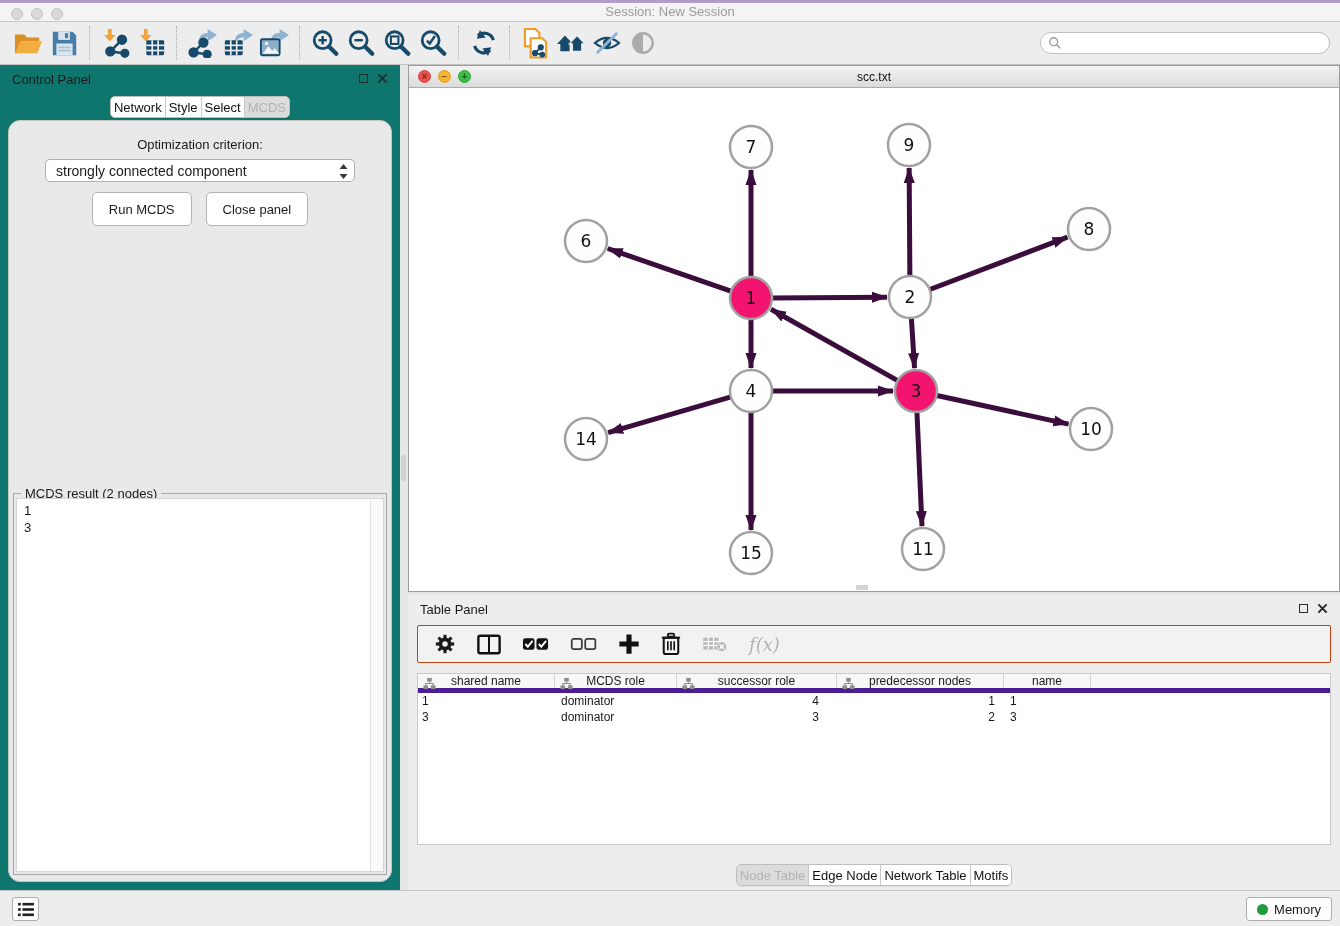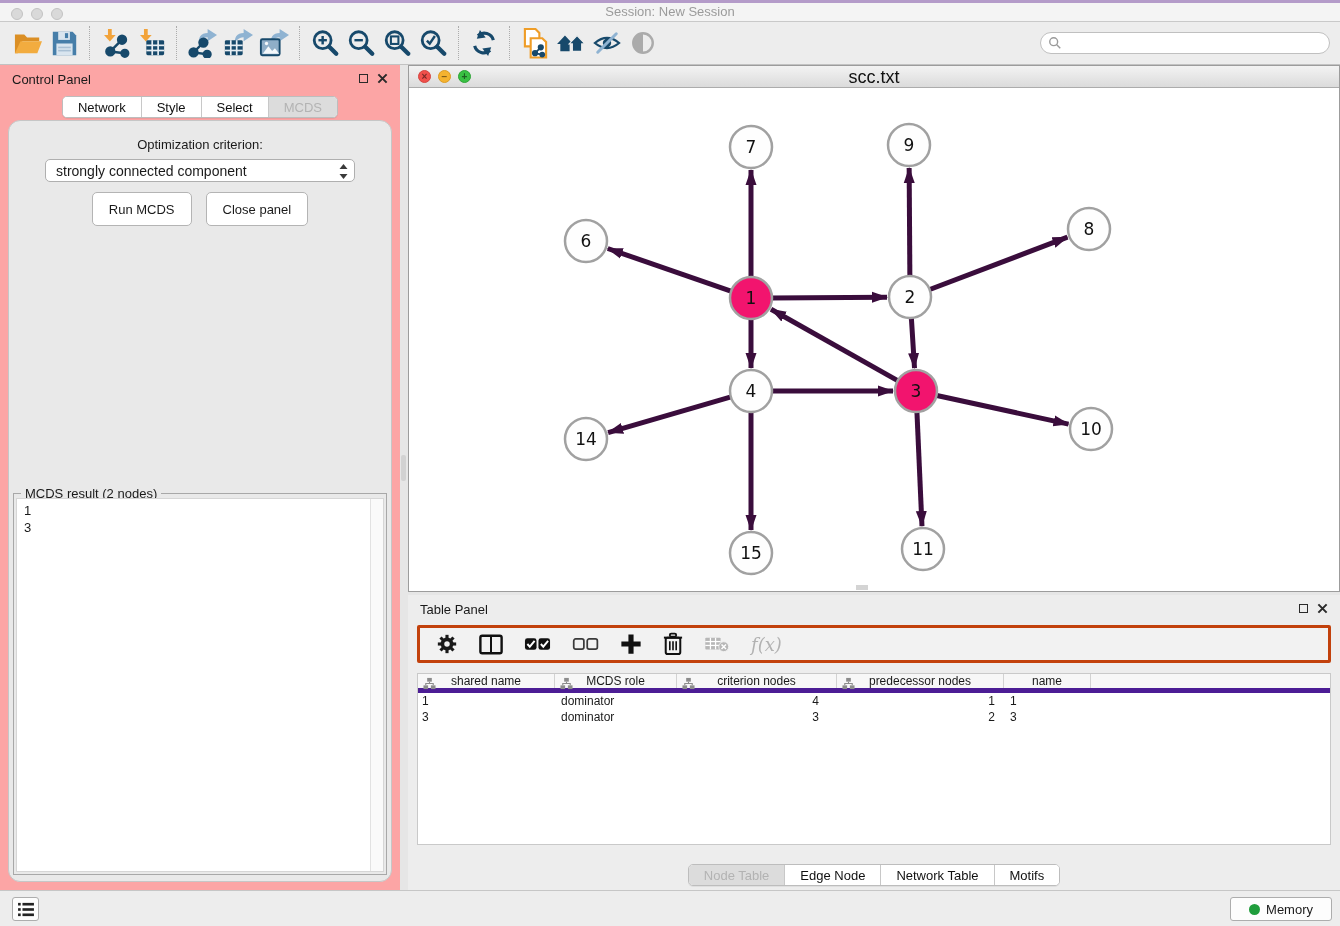--- a/index.html
+++ b/index.html
@@ -17,29 +17,29 @@
   .toolbar { position:absolute; left:0; top:22px; right:0; height:43px; background:#EDEDED;
              border-bottom:1px solid #C2C2C2; display:flex; align-items:center; padding:0 10px; }
   .tbtn { width:36px; height:38px; display:flex; align-items:center; justify-content:center; cursor:default; }
   .tsep { width:0; height:34px; border-left:1px dotted #ACACAC; margin:0 7px; }
   .search { margin-left:auto; width:290px; height:22px; border:1px solid #C0C0C0; border-radius:12px;
             background:#FFF; font-size:13px; padding:0 8px 0 26px; outline:none; }
   .search-wrap { margin-left:auto; position:relative; }
   .search-wrap svg { position:absolute; left:8px; top:4px; }
 
   
-  .control-panel { position:absolute; left:0; top:65px; width:400px; height:825px; background:#fca5a5; }
+  .control-panel { position:absolute; left:0; top:65px; width:400px; height:825px; background:#0f766e; }
   .panel-head { position:relative; height:26px; }
   .panel-title { position:absolute; left:12px; top:7px; font-size:13px; }
   .win-btns { position:absolute; right:12px; top:8px; display:flex; gap:9px; align-items:center; }
   .wb-sq { width:9px; height:9px; border:1.5px solid #2A2A2A; }
   .seg-row { display:flex; justify-content:center; margin-top:5px; }
   .seg { display:flex; height:22px; border:1px solid #BDBDBD; border-radius:5px; overflow:hidden;
          background:#FFF; font-size:13px; box-shadow:0 1px 0 rgba(0,0,0,.06); }
-  .seg-item { padding:0 15px; display:flex; align-items:center; border-right:1px solid #C8C8C8;
+  .seg-item { padding:0 3px; display:flex; align-items:center; border-right:1px solid #C8C8C8;
               background:#FFF; color:#111; white-space:nowrap; }
   .seg-item:last-child { border-right:none; }
   .seg-item.active { background:#DCDCDC; color:#B3B3B3; }
   .cp-content { position:absolute; left:8px; right:8px; top:55px; bottom:8px; background:#E9E9E9;
                 border:1px solid #C6C6C6; border-radius:12px; }
   .opt-label { text-align:center; margin-top:16px; font-size:13px; }
   .dropdown { position:absolute; left:36px; right:36px; top:38px; height:23px; background:#FFF;
               border:1px solid #AFAFAF; border-radius:5px; font-size:14px; display:flex; align-items:center;
               padding-left:10px; }
   .dd-stepper { position:absolute; right:5px; top:3px; }
@@ -52,34 +52,34 @@
                  border:1px solid #D6D6D6; font-size:13px; line-height:17px; padding:3px 0 0 7px; }
   .result-scroll { position:absolute; right:0; top:0; bottom:0; width:13px; background:#FAFAFA;
                    border-left:1px solid #E2E2E2; }
   .splitter-handle { position:absolute; left:401px; top:455px; width:5px; height:26px; background:#D2D2D2; border-radius:2px; }
 
   
   .net-window { position:absolute; left:408px; top:65px; width:932px; height:527px; background:#FFF;
                 border:1px solid #9C9C9C; }
   .net-titlebar { position:relative; height:22px; background:linear-gradient(#F3F3F3,#DBDBDB);
                   border-bottom:1px solid #ACACAC; }
-  .net-title { text-align:center; line-height:22px; font-size:18px; color:#111; }
+  .net-title { text-align:center; line-height:22px; font-size:12px; color:#111; }
   .net-traffic { position:absolute; left:9px; top:4px; display:flex; gap:7px; }
   .ntl { width:13px; height:13px; border-radius:50%; font-size:10px; font-weight:bold; color:rgba(0,0,0,.5);
          display:flex; align-items:center; justify-content:center; line-height:1; }
   .ntl.red   { background:#F0504B; border:1px solid #D44540; }
   .ntl.yel   { background:#F5B32F; border:1px solid #DD9C22; }
   .ntl.grn   { background:#39C043; border:1px solid #2EA436; }
   .net-canvas { position:absolute; left:0; right:0; top:23px; bottom:0; }
   .canvas-handle { position:absolute; bottom:1px; left:447px; width:12px; height:5px; background:#D4D4D4; }
 
   
   .table-panel { position:absolute; left:408px; top:595px; width:932px; height:295px; background:#EDEDED; }
   .tp-toolbar { position:absolute; left:9px; right:9px; top:30px; height:38px; background:#F2F2F2;
-                border:3px solid #c2410c; border-radius:2px; display:flex; align-items:center;
+                border:1px solid #c2410c; border-radius:2px; display:flex; align-items:center;
                 gap:21px; padding:0 16px; }
   .tp-ico { display:flex; align-items:center; justify-content:center; }
   .fx { font-family:"DejaVu Serif",serif; font-style:italic; color:#B2B2B2; font-size:18px; }
   .tp-table { position:absolute; left:9px; right:9px; top:78px; height:172px; background:#FFF;
               border:1px solid #C9C9C9; overflow:hidden; }
   .thead { display:flex; height:19px; background:#F7F7F7; border-bottom:5px solid #4c1d95; }
   .th { position:relative; display:flex; align-items:center; justify-content:center; font-size:12px;
         border-right:1px solid #D2D2D2; }
   .th .tree-ico { position:absolute; left:5px; top:3px; }
   .c0{width:137px;} .c1{width:122px;} .c2{width:160px;} .c3{width:167px;} .c4{width:87px;}
@@ -90,21 +90,21 @@
   .td.r18 { text-align:right; padding-right:18px; }
   .td.r9  { text-align:right; padding-right:9px; }
   .tp-tabs { position:absolute; bottom:4px; left:0; right:0; display:flex; justify-content:center; }
 
   
   .statusbar { position:absolute; left:0; right:0; bottom:0; height:36px; background:#EDEDED;
                border-top:1px solid #C6C6C6; }
   .sb-left-btn { position:absolute; left:12px; top:6px; width:27px; height:24px; background:#FDFDFD;
                  border:1px solid #ADADAD; border-radius:3px; display:flex; align-items:center; justify-content:center; }
   .memory-btn { position:absolute; right:8px; top:6px; height:24px; background:#FDFDFD; border:1px solid #ADADAD;
-                border-radius:3px; display:flex; align-items:center; gap:6px; padding:0 18px; font-size:13px; }
+                border-radius:3px; display:flex; align-items:center; gap:6px; padding:0 10px; font-size:13px; }
   .mem-dot { width:11px; height:11px; border-radius:50%; }
 </style>
 </head>
 <body>
 
 <div class="titlebar">
   <div class="traffic">
     <span class="tl-dot"></span>
     <span class="tl-dot"></span>
     <span class="tl-dot"></span>
@@ -493,21 +493,21 @@
         </svg>
         <span>MCDS role</span>
       </div>
       <div class="th c2">
         <svg class="tree-ico" width="13" height="13" viewBox="0 0 14 14">
           <rect x="4.5" y="1" width="5" height="4" fill="#8C8C8C"></rect>
             <rect x="0.5" y="9" width="5" height="4" fill="#8C8C8C"></rect>
           <rect x="8.5" y="9" width="5" height="4" fill="#8C8C8C"></rect>
           <path d="M7 5 v2 M3 9 V7 h8 v2" stroke="#8C8C8C" stroke-width="1.2" fill="none"></path>
         </svg>
-        <span>criterion nodes</span>
+        <span>successor role</span>
       </div>
       <div class="th c3">
         <svg class="tree-ico" width="13" height="13" viewBox="0 0 14 14">
           <rect x="4.5" y="1" width="5" height="4" fill="#8C8C8C"></rect>
             <rect x="0.5" y="9" width="5" height="4" fill="#8C8C8C"></rect>
           <rect x="8.5" y="9" width="5" height="4" fill="#8C8C8C"></rect>
           <path d="M7 5 v2 M3 9 V7 h8 v2" stroke="#8C8C8C" stroke-width="1.2" fill="none"></path>
         </svg>
         <span>predecessor nodes</span>
       </div>

